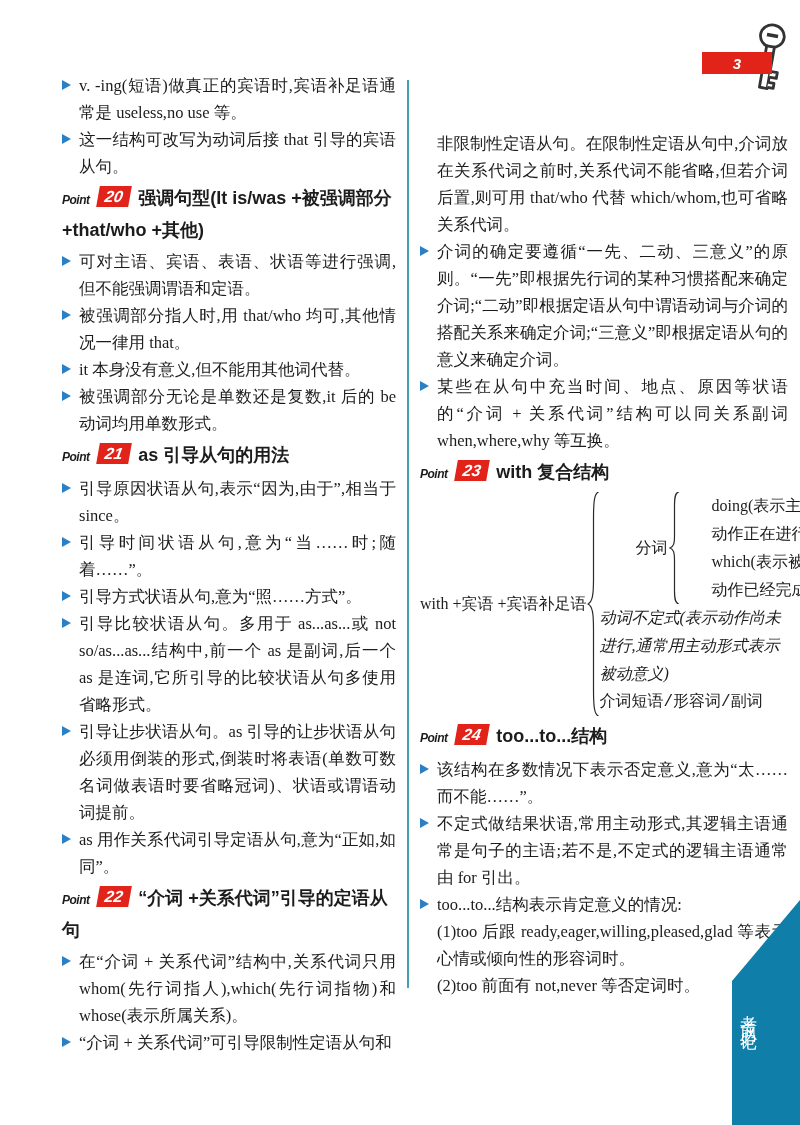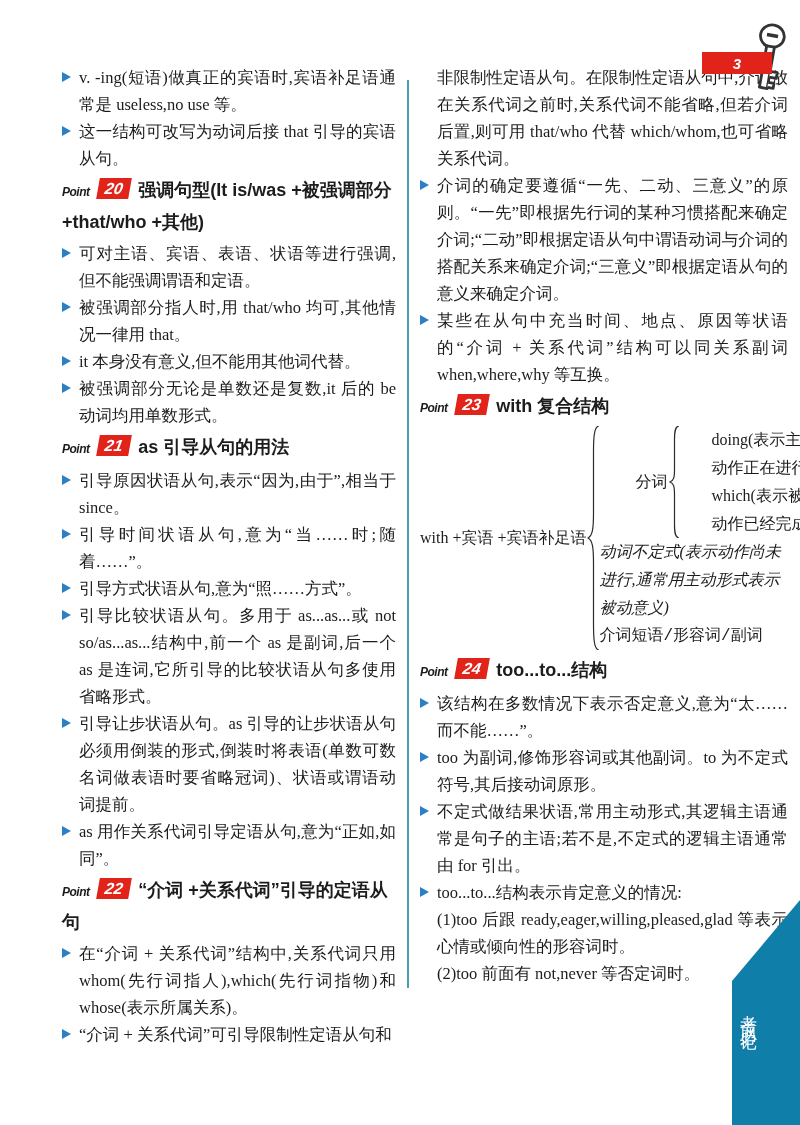--- a/index.html
+++ b/index.html
@@ -12,21 +12,21 @@
   }
   
   .key-icon{position:absolute; left:747px; top:22px; width:42px; height:78px; z-index:1;}
   .page-badge{
     position:absolute; left:702px; top:52px; width:70px; height:22px; background:var(--red);
     z-index:2; display:flex; align-items:center; justify-content:center;
   }
   .page-num{color:#fff; font-family:"Liberation Sans","DejaVu Sans",sans-serif;
     font-size:15px; font-weight:bold; font-style:italic;}
   
-  .columns{position:absolute; left:62px; top:64px; width:726px; display:flex;}
+  .columns{position:absolute; left:62px; top:72px; width:726px; display:flex;align-items:center;}
   .col-left{width:334px; margin-right:24px;}
   .col-right{width:368px;}
   .divider{position:absolute; left:407px; top:80px; width:2px; height:908px; background:var(--divider);}
   
   .item{position:relative; padding-left:17px; font-size:16.5px; line-height:27px; text-align:justify;}
   .item .tri{
     position:absolute; left:0; top:8px; width:0; height:0;
     border-left:9px solid var(--bullet); border-top:5px solid transparent; border-bottom:5px solid transparent;
   }
   .item.plain{padding-left:17px;}
@@ -209,24 +209,20 @@
       <div class="heading">
         <span class="point-word">Point</span><span class="point-badge"><span class="point-num">24</span></span><span class="point-title">too...to...结构</span>
       </div>
 
       <div class="item">
         <span class="tri"></span>
         <span>该结构在多数情况下表示否定意义,意为“太……而不能……”。</span>
       </div>
       <div class="item">
         <span class="tri"></span>
-        <span>too 为副词,修饰形容词或其他副词。to 为不定式符号,其后接动词原形。</span>
-      </div>
-      <div class="item">
-        <span class="tri"></span>
         <span>不定式做结果状语,常用主动形式,其逻辑主语通常是句子的主语;若不是,不定式的逻辑主语通常由 for 引出。</span>
       </div>
       <div class="item">
         <span class="tri"></span>
         <span>too...to...结构表示肯定意义的情况:</span>
       </div>
       <div class="item plain">
         <span>(1)too 后跟 ready,eager,willing,pleased,glad 等表示心情或倾向性的形容词时。</span>
       </div>
       <div class="item plain">

